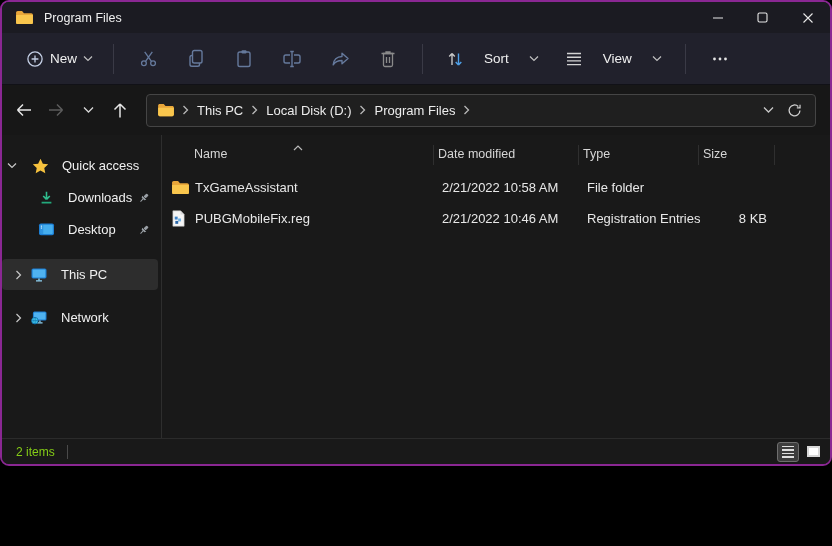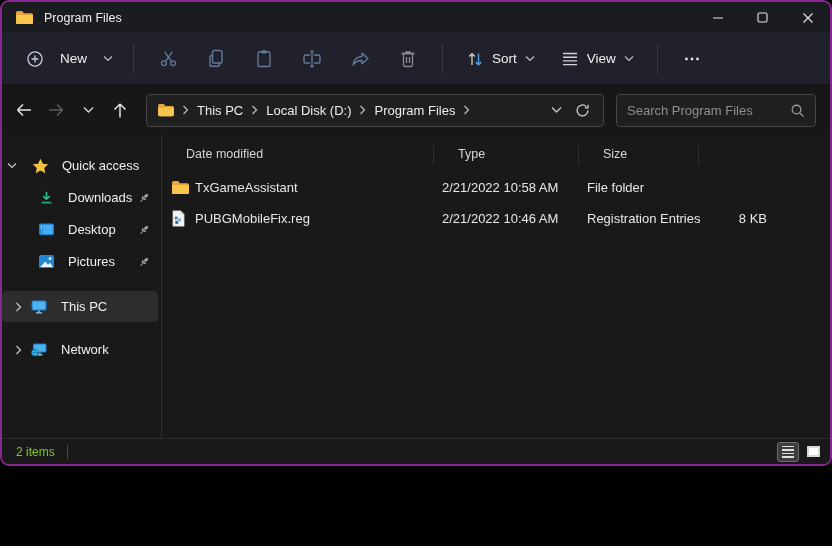--- a/index.html
+++ b/index.html
@@ -12,26 +12,26 @@
     color:#e8e8e8; font-size:13px;
   }
   
   .titlebar { height:31px; background:#1b1b22; display:flex; align-items:center; flex:0 0 auto; }
   .titlebar .app-icon { margin-left:13px; display:flex; }
   .titlebar .title { margin-left:10px; font-size:12.5px; color:#f0f0f0; }
   .caption-buttons { margin-left:auto; display:flex; height:100%; }
   .caption-btn { width:45px; height:100%; display:flex; align-items:center; justify-content:center; }
   
   .toolbar { height:52px; background:#21212c; border-bottom:1px solid #111117; display:flex; align-items:center; flex:0 0 auto; padding:0 14px; }
-  .tb-new { display:flex; align-items:center; gap:16px; padding:7px 10px; border-radius:4px;justify-content:center; }
+  .tb-new { display:flex; align-items:center; gap:6px; padding:7px 10px; border-radius:4px;justify-content:center; }
   .tb-new .lbl { color:#f0f0f0; font-size:13.5px; }
   .tb-sep { width:1px; height:30px; background:#3a3a46; margin:0 10px; }
   .tb-icons { display:flex; align-items:center; }
   .tb-btn { width:40px; height:36px; display:flex; align-items:center; justify-content:center; border-radius:4px; margin:0 4px; }
-  .tb-drop { display:flex; align-items:center; gap:8px; padding:7px 9px; border-radius:4px; margin:0 4px; }
+  .tb-drop { display:flex; align-items:center; gap:20px; padding:7px 9px; border-radius:4px; margin:0 4px; }
   .tb-drop .lbl { color:#f0f0f0; font-size:13.5px; }
   
   .addressrow { height:50px; background:#171717; display:flex; align-items:center; flex:0 0 auto; padding:0 14px 0 6px; }
   .nav-btn { width:32px; height:32px; display:flex; align-items:center; justify-content:center; border-radius:4px; }
   .addr-box {
     flex:1; height:33px; margin-left:10px; border:1px solid #454545; border-radius:4px;
     background:#1f1f1f; display:flex; align-items:center; padding:0 8px 0 10px; min-width:0;
   }
   .crumb-sep { margin:0 7px; display:flex; }
   .crumb { color:#ececec; font-size:13px; white-space:nowrap; padding:2px 1px; }
@@ -57,21 +57,21 @@
   .pin { position:absolute; right:8px; display:flex; }
   .qa-root .side-icon { margin-left:10px; }
   .qa-child { padding-left:36px; }
   .pc-row .side-icon, .net-row .side-icon { margin-left:2px; }
   .pc-row .chev, .net-row .chev { margin-left:6px; }
   
   .filearea { flex:1; padding-top:5px; min-width:0; }
   .grid-row { display:grid; grid-template-columns:272px 145px 120px 76px 1fr; align-items:center; }
   .hdr { height:28px; color:#d6d6d6; font-size:12.5px; }
   .hdr .cell { position:relative; height:100%; display:flex; align-items:center; }
-  .hdr .cell .htxt { margin-left:24px; }
+  .hdr .cell .htxt { margin-left:4px; }
   .hdr .cell.name .htxt { margin-left:32px; }
   .hdr .vsep { position:absolute; right:0; top:5px; bottom:3px; width:1px; background:#2f2f2f; }
   .sort-indicator { position:absolute; left:50%; top:0; transform:translateX(-50%); }
   .file-row { height:31px; color:#e8e8e8; font-size:13px; border-radius:3px; }
   .file-row .namecell { display:flex; align-items:center; }
   .file-row .fic { width:22px; margin-left:9px; display:flex; flex:0 0 auto; }
   .file-row .fname { margin-left:2px; white-space:nowrap; }
   .file-row .cell { padding-left:8px; white-space:nowrap; }
   .file-row .size { text-align:right; padding-right:8px; }
   
@@ -290,29 +290,20 @@
           </svg>
       </div>
       <div class="addr-btn">
         <svg width="15" height="15" viewBox="0 0 16 16" fill="none" stroke="#d0d0d0" stroke-width="1.4">
             <path d="M13.8 8A5.8 5.8 0 1 1 12 3.7"></path>
             <path d="M13.9 1.8v3.4h-3.4" stroke-width="1.3"></path>
           </svg>
       </div>
     </div>
 
-    <div class="search-box">
-      <input type="text" placeholder="Search Program Files" style="">
-      <span style="display:flex">
-        <svg width="15" height="15" viewBox="0 0 16 16" fill="none" stroke="#9a9a9a" stroke-width="1.4">
-            <circle cx="7" cy="7" r="4.6"></circle>
-            <path d="M10.6 10.6L14.5 14.5"></path>
-          </svg>
-      </span>
-    </div>
   </div>
 
   <div class="main">
 
     <div class="sidebar">
       <div class="side-item qa-root">
         <span class="chev">
           <svg width="10" height="7" viewBox="0 0 10 7" fill="none" stroke="#c8c8c8" stroke-width="1.2">
               <path d="M1 1.5l4 4 4-4"></path>
             </svg>
@@ -360,39 +351,20 @@
               <g transform="rotate(45 7 7)">
                 <rect x="5.3" y="1" width="3.4" height="5" rx="1"></rect>
                 <path d="M3.8 6.5h6.4l-1.1 2.2H4.9z"></path>
                 <rect x="6.4" y="8.7" width="1.2" height="4.3" rx=".6"></rect>
               </g>
             </svg>
         </span>
       </div>
 
 
-      <div class="side-item qa-child">
-        <span class="side-icon">
-          <svg width="17" height="15" viewBox="0 0 18 16">
-              <rect x="1" y="1" width="16" height="14" rx="2" fill="#2387d2"></rect>
-              <circle cx="12.8" cy="5" r="1.5" fill="#fdf6d8"></circle>
-              <path d="M2.5 13.8l5.2-5.8 3 3.4 2-2.2 3 4.6z" fill="#eaf4fd"></path>
-            </svg>
-        </span>
-        <span class="lbl">Pictures</span>
-        <span class="pin">
-          <svg width="12" height="12" viewBox="0 0 14 14" fill="#9aa0a6">
-              <g transform="rotate(45 7 7)">
-                <rect x="5.3" y="1" width="3.4" height="5" rx="1"></rect>
-                <path d="M3.8 6.5h6.4l-1.1 2.2H4.9z"></path>
-                <rect x="6.4" y="8.7" width="1.2" height="4.3" rx=".6"></rect>
-              </g>
-            </svg>
-        </span>
-      </div>
 
       <div style="height:12px"></div>
 
       <div class="side-item pc-row selected">
         <span class="chev">
           <svg width="7" height="10" viewBox="0 0 7 10" fill="none" stroke="#c8c8c8" stroke-width="1.2">
               <path d="M1.5 1l4 4-4 4"></path>
             </svg>
         </span>
         <span class="side-icon">
@@ -423,20 +395,29 @@
               <circle cx="4.6" cy="11.4" r="3.5" fill="#49d6f4" stroke="#0e6aa8" stroke-width=".9"></circle>
               <path d="M1.1 11.4h7M4.6 7.9c1.5 1.1 1.5 5.9 0 7M4.6 7.9c-1.5 1.1-1.5 5.9 0 7" stroke="#0e6aa8" stroke-width=".7" fill="none"></path>
             </svg>
         </span>
         <span class="lbl">Network</span>
       </div>
     </div>
 
     <div class="filearea">
       <div class="grid-row hdr">
+        <div class="cell name">
+          <span class="sort-indicator">
+            <svg width="10" height="6" viewBox="0 0 10 6" fill="none" stroke="#b8b8b8" stroke-width="1.2">
+                <path d="M1 5l4-4 4 4"></path>
+              </svg>
+          </span>
+          <span class="htxt">Name</span>
+          <span class="vsep"></span>
+        </div>
         <div class="cell">
           <span class="htxt">Date modified</span>
           <span class="vsep"></span>
         </div>
         <div class="cell">
           <span class="htxt">Type</span>
           <span class="vsep"></span>
         </div>
         <div class="cell">
           <span class="htxt">Size</span>

